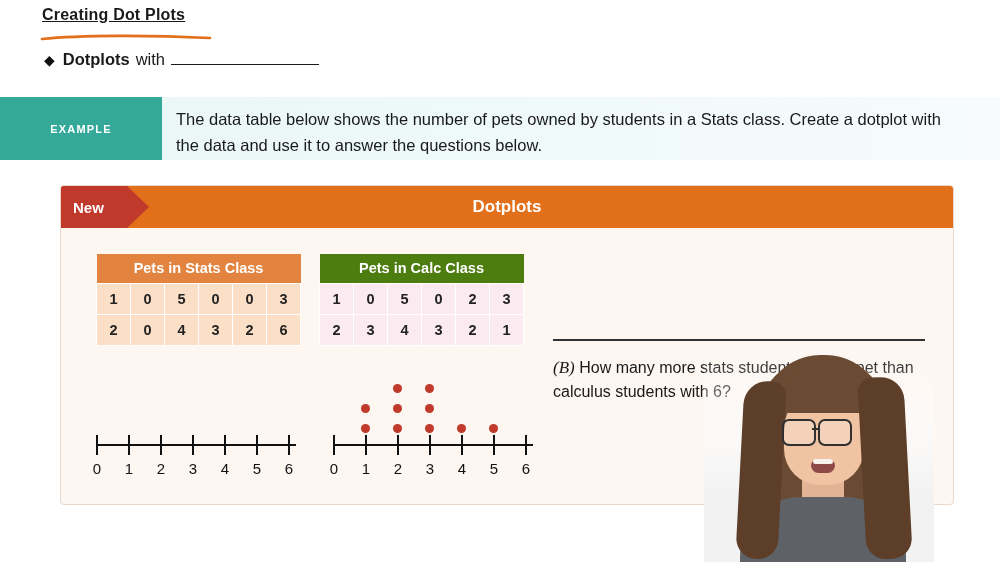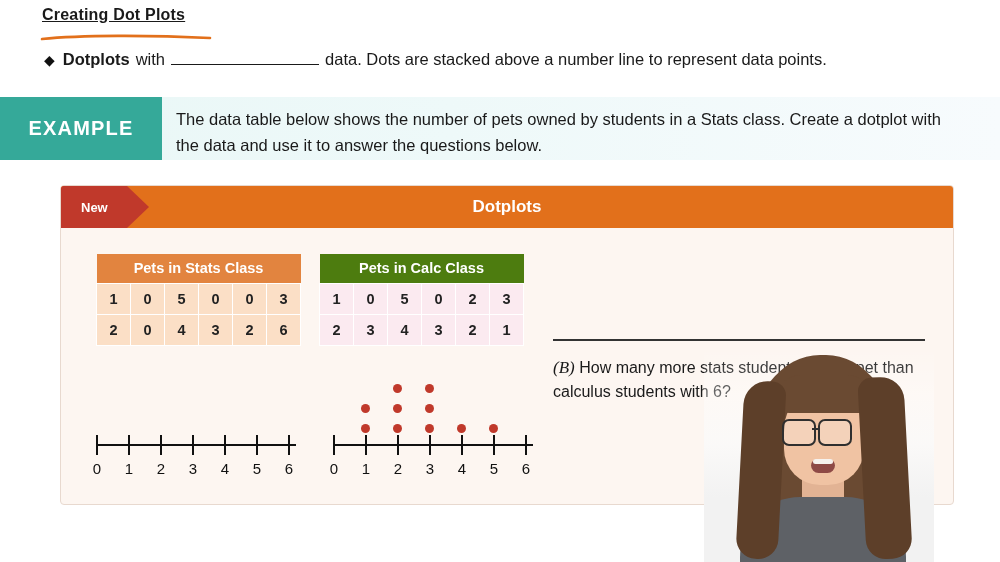--- a/index.html
+++ b/index.html
@@ -76,21 +76,21 @@
     width: 162px;
     height: 63px;
     background: #35a999;
     display: flex;
     align-items: center;
     justify-content: center;
   }
   .example-tag span {
     color: #ffffff;
     font-weight: bold;
-    font-size: 20px;
+    font-size: 11px;
     letter-spacing: 1.2px;
   }
   .example-text {
     position: absolute;
     left: 176px;
     top: 106px;
     width: 790px;
     font-size: 16.5px;
     line-height: 26px;
     color: #1a1a1a;
@@ -123,24 +123,24 @@
     font-size: 17px;
   }
   .new-flag {
     position: absolute;
     left: 0; top: 0;
     height: 42px;
     width: 66px;
     background: #c0392b;
     color: #fff;
     font-weight: bold;
-    font-size: 13px;
+    font-size: 15px;
     display: flex;
     align-items: center;
-    padding-left: 20px;
+    padding-left: 12px;
     box-sizing: border-box;
   }
   .new-flag-arrow {
     position: absolute;
     left: 66px; top: 0;
     width: 0; height: 0;
     border-top: 21px solid transparent;
     border-bottom: 21px solid transparent;
     border-left: 22px solid #c0392b;
   }
@@ -337,21 +337,20 @@
   <svg class="title-underline" viewBox="0 0 172 7">
     <path d="M2 5 C 40 1, 110 1, 170 4" stroke="#e2701b" stroke-width="2.6" fill="none" stroke-linecap="round"></path>
   </svg>
 </div>
 
 <div class="bullet-row">
   <span class="diamond">◆</span>
   <span class="bullet-strong">Dotplots</span>
   <span style="margin-left:6px">with</span>
   <span class="blank-line"></span>
-  <span>data. Dots are stacked above a number line to represent data points.</span>
 </div>
 
 <div class="example-band"></div>
 <div class="example-tag">
   <span>EXAMPLE</span>
 </div>
 <div class="example-text">The data table below shows the number of pets owned by students in a Stats class. Create a dotplot with the data and use it to answer the questions below.</div>
 
 <div class="card">
 

